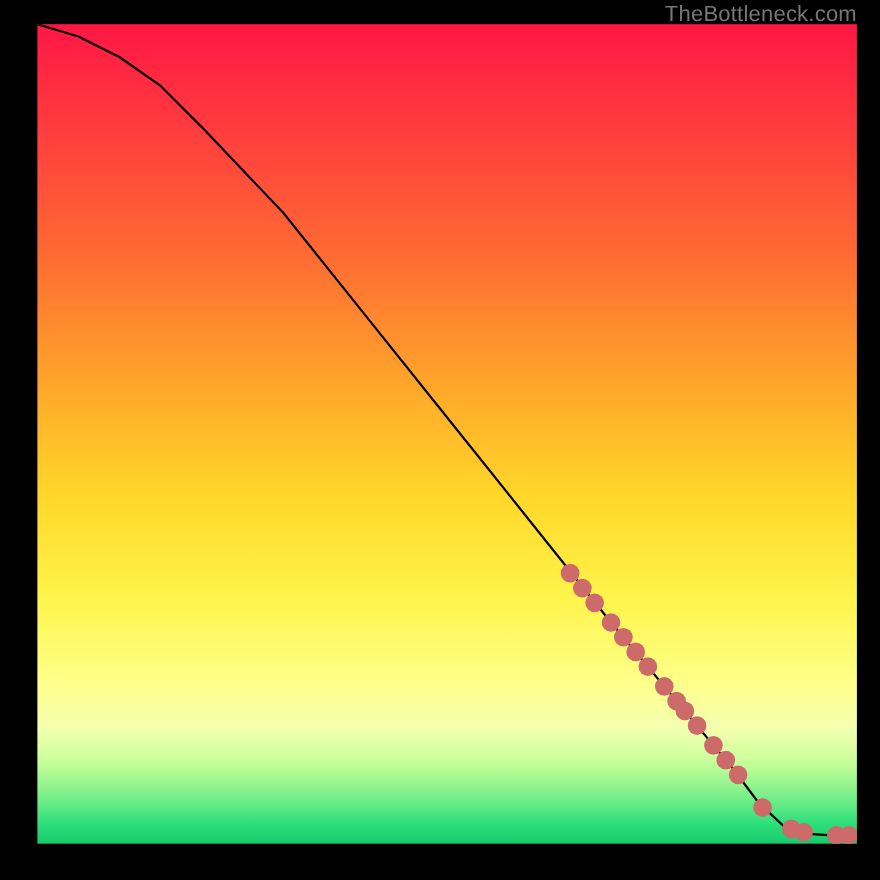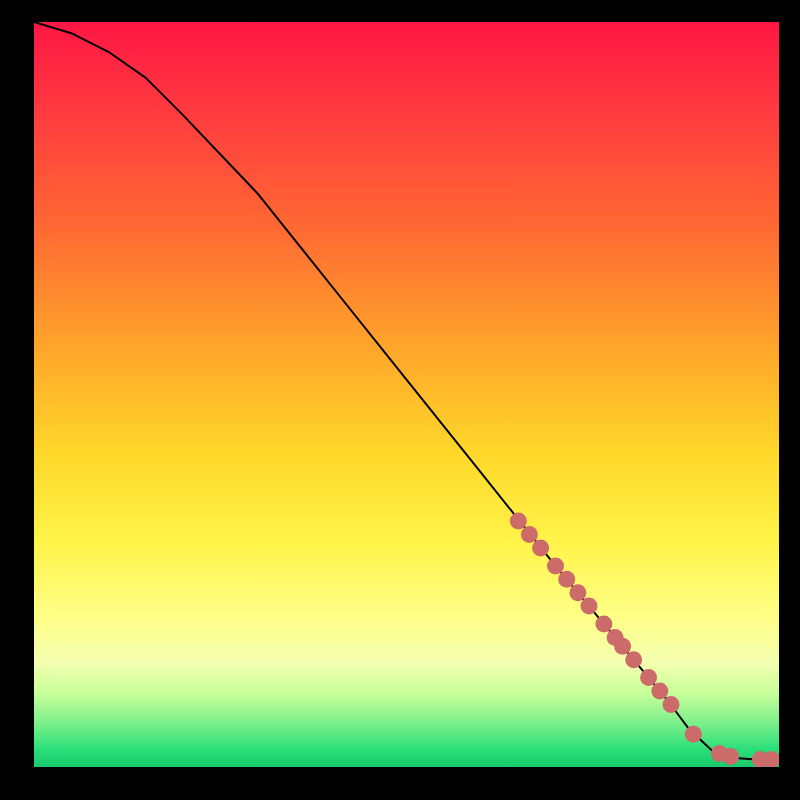--- a/index.html
+++ b/index.html
@@ -85,13 +85,14 @@
           <circle cx="637.0" cy="682.4" r="8.5" fill="#cd6b6b"></circle>
           <circle cx="659.3" cy="712.2" r="8.5" fill="#cd6b6b"></circle>
           <circle cx="685.4" cy="731.6" r="8.5" fill="#cd6b6b"></circle>
           <circle cx="696.6" cy="734.6" r="8.5" fill="#cd6b6b"></circle>
           <circle cx="726.4" cy="737.5" r="8.5" fill="#cd6b6b"></circle>
           <circle cx="737.5" cy="737.5" r="8.5" fill="#cd6b6b"></circle>
         </g>
     </svg>
   </div>
 
+  <div class="watermark">TheBottleneck.com</div>
 </div>
 
 </body></html>

